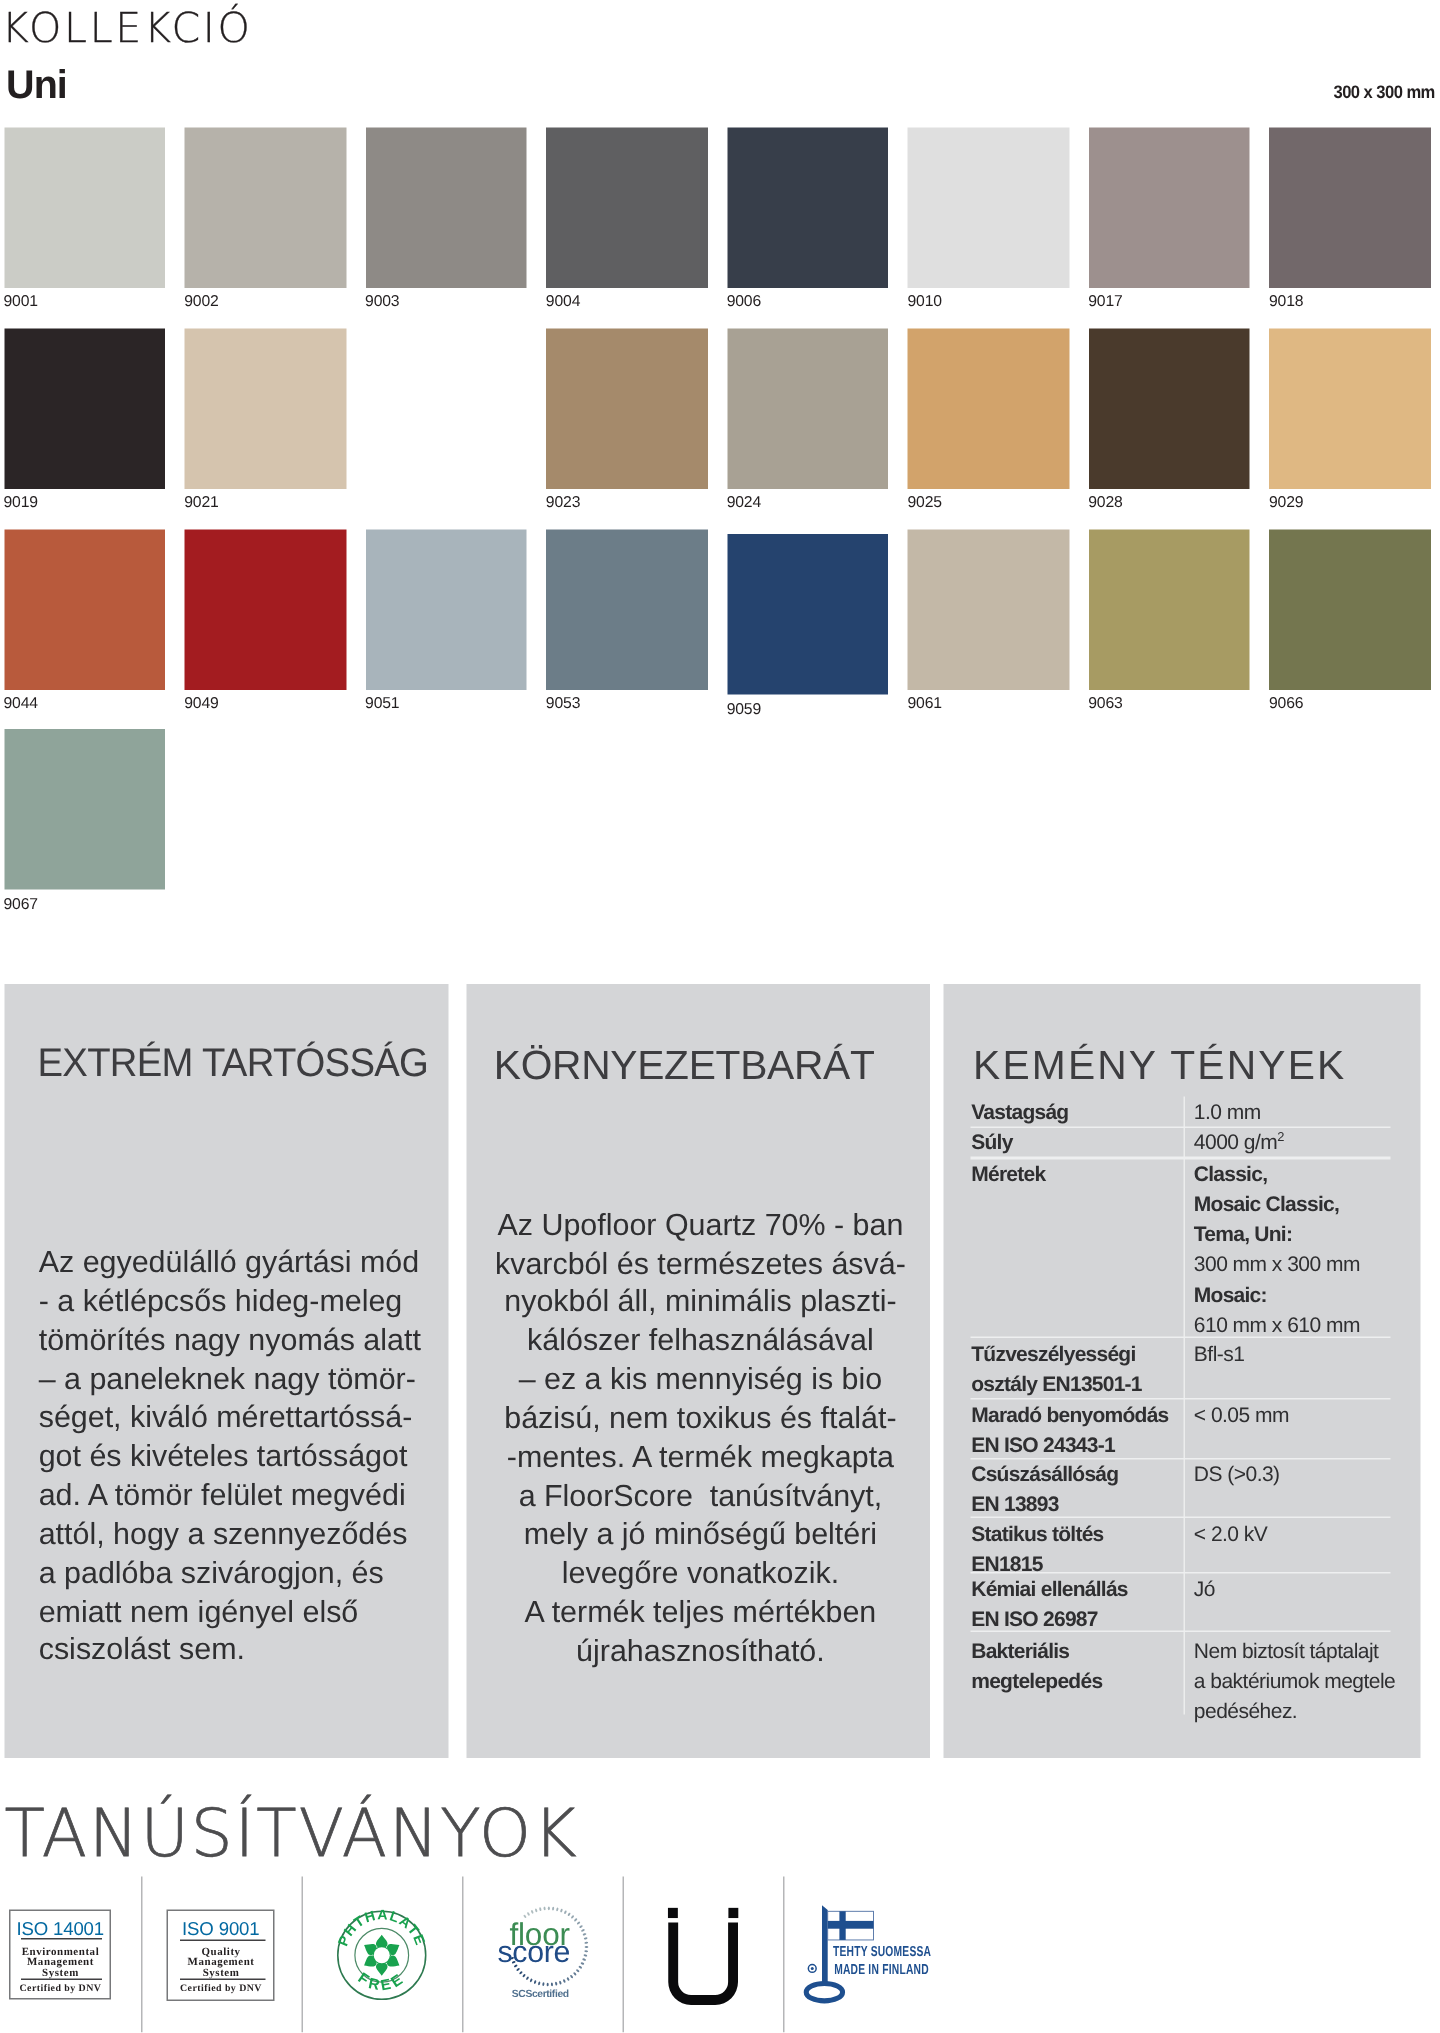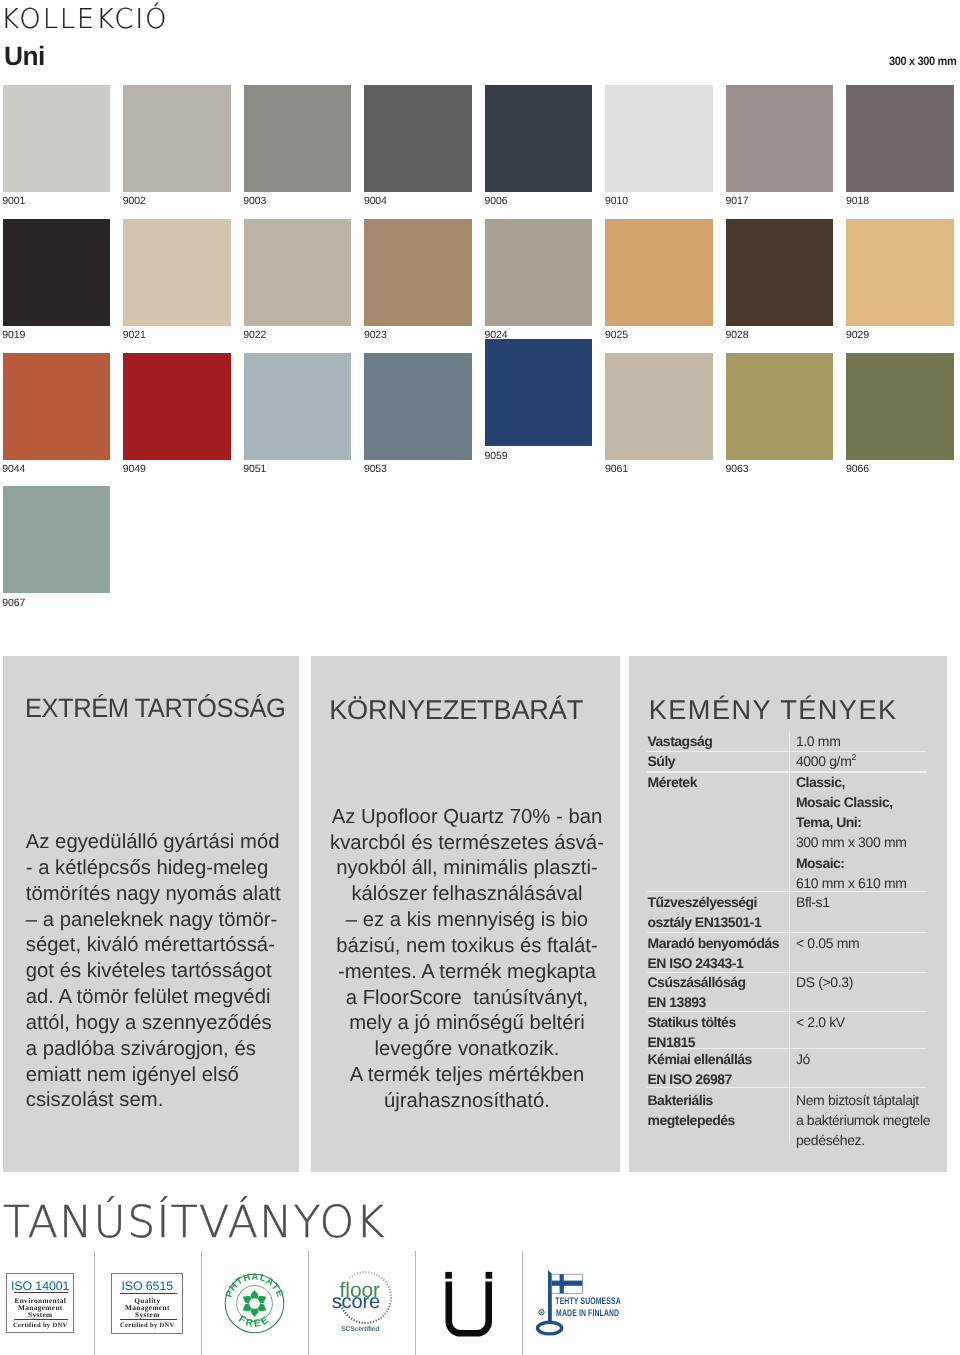--- a/index.html
+++ b/index.html
@@ -106,24 +106,20 @@
         <div class="swatch-code">9018</div>
       </div>
       <div class="swatch-cell" style="left: 2.6px; top: 218.55px; width: 107.5px; height: 122px;">
         <div class="swatch-chip" title="9019" style="background: rgb(43, 37, 38);"></div>
         <div class="swatch-code">9019</div>
       </div>
       <div class="swatch-cell" style="left: 123.13px; top: 218.55px; width: 107.5px; height: 122px;">
         <div class="swatch-chip" title="9021" style="background: rgb(213, 196, 174);"></div>
         <div class="swatch-code">9021</div>
       </div>
-      <div class="swatch-cell" style="left: 243.66px; top: 218.55px; width: 107.5px; height: 122px;">
-        <div class="swatch-chip" title="9022" style="background: rgb(188, 181, 165);"></div>
-        <div class="swatch-code">9022</div>
-      </div>
       <div class="swatch-cell" style="left: 364.19px; top: 218.55px; width: 107.5px; height: 122px;">
         <div class="swatch-chip" title="9023" style="background: rgb(165, 138, 107);"></div>
         <div class="swatch-code">9023</div>
       </div>
       <div class="swatch-cell" style="left: 484.72px; top: 218.55px; width: 107.5px; height: 122px;">
         <div class="swatch-chip" title="9024" style="background: rgb(168, 161, 148);"></div>
         <div class="swatch-code">9024</div>
       </div>
       <div class="swatch-cell" style="left: 605.25px; top: 218.55px; width: 107.5px; height: 122px;">
         <div class="swatch-chip" title="9025" style="background: rgb(210, 163, 107);"></div>
@@ -146,21 +142,21 @@
         <div class="swatch-code">9049</div>
       </div>
       <div class="swatch-cell" style="left: 243.66px; top: 352.5px; width: 107.5px; height: 122px;">
         <div class="swatch-chip" title="9051" style="background: rgb(168, 180, 187);"></div>
         <div class="swatch-code">9051</div>
       </div>
       <div class="swatch-cell" style="left: 364.19px; top: 352.5px; width: 107.5px; height: 122px;">
         <div class="swatch-chip" title="9053" style="background: rgb(108, 125, 136);"></div>
         <div class="swatch-code">9053</div>
       </div>
-      <div class="swatch-cell" style="left: 484.72px; top: 339px; width: 112px; height: 122px;">
+      <div class="swatch-cell" style="left: 484.72px; top: 356px; width: 112px; height: 122px;">
         <div class="swatch-chip" title="9059" style="background: rgb(37, 67, 110);"></div>
         <div class="swatch-code">9059</div>
       </div>
       <div class="swatch-cell" style="left: 605.25px; top: 352.5px; width: 107.5px; height: 122px;">
         <div class="swatch-chip" title="9061" style="background: rgb(195, 184, 167);"></div>
         <div class="swatch-code">9061</div>
       </div>
       <div class="swatch-cell" style="left: 725.78px; top: 352.5px; width: 107.5px; height: 122px;">
         <div class="swatch-chip" title="9063" style="background: rgb(167, 155, 99);"></div>
         <div class="swatch-code">9063</div>
@@ -323,21 +319,21 @@
       <div class="iso-main" style="top:6.0px;">ISO 14001</div>
       <div class="iso-rule" style="left:6.9px;top:18.1px;width:54.2px;"></div>
       <div class="iso-sub" style="top:22.9px;">Environmental</div>
       <div class="iso-sub" style="top:29.7px;">Management</div>
       <div class="iso-sub" style="top:36.4px;">System</div>
       <div class="iso-rule" style="left:6.9px;top:44.8px;width:54.2px;"></div>
       <div class="iso-cert" style="top:48.3px;">Certified by DNV</div>
     </div>
 
     <div class="iso-box" style="left:111.2px;top:1273.2px;width:72px;height:60.4px;">
-      <div class="iso-main" style="top:6.2px;">ISO 6515</div>
+      <div class="iso-main" style="top:6.2px;">ISO 9001</div>
       <div class="iso-rule" style="left:7.6px;top:18.5px;width:56.8px;"></div>
       <div class="iso-sub" style="top:23.2px;">Quality</div>
       <div class="iso-sub" style="top:30px;">Management</div>
       <div class="iso-sub" style="top:36.7px;">System</div>
       <div class="iso-rule" style="left:7.6px;top:45.1px;width:56.8px;"></div>
       <div class="iso-cert" style="top:48.6px;">Certified by DNV</div>
     </div>
 
     <svg class="cert-logo" style="left:224.4px;top:1273.2px;" width="61" height="61" viewBox="0 0 61 61">
       <defs>

